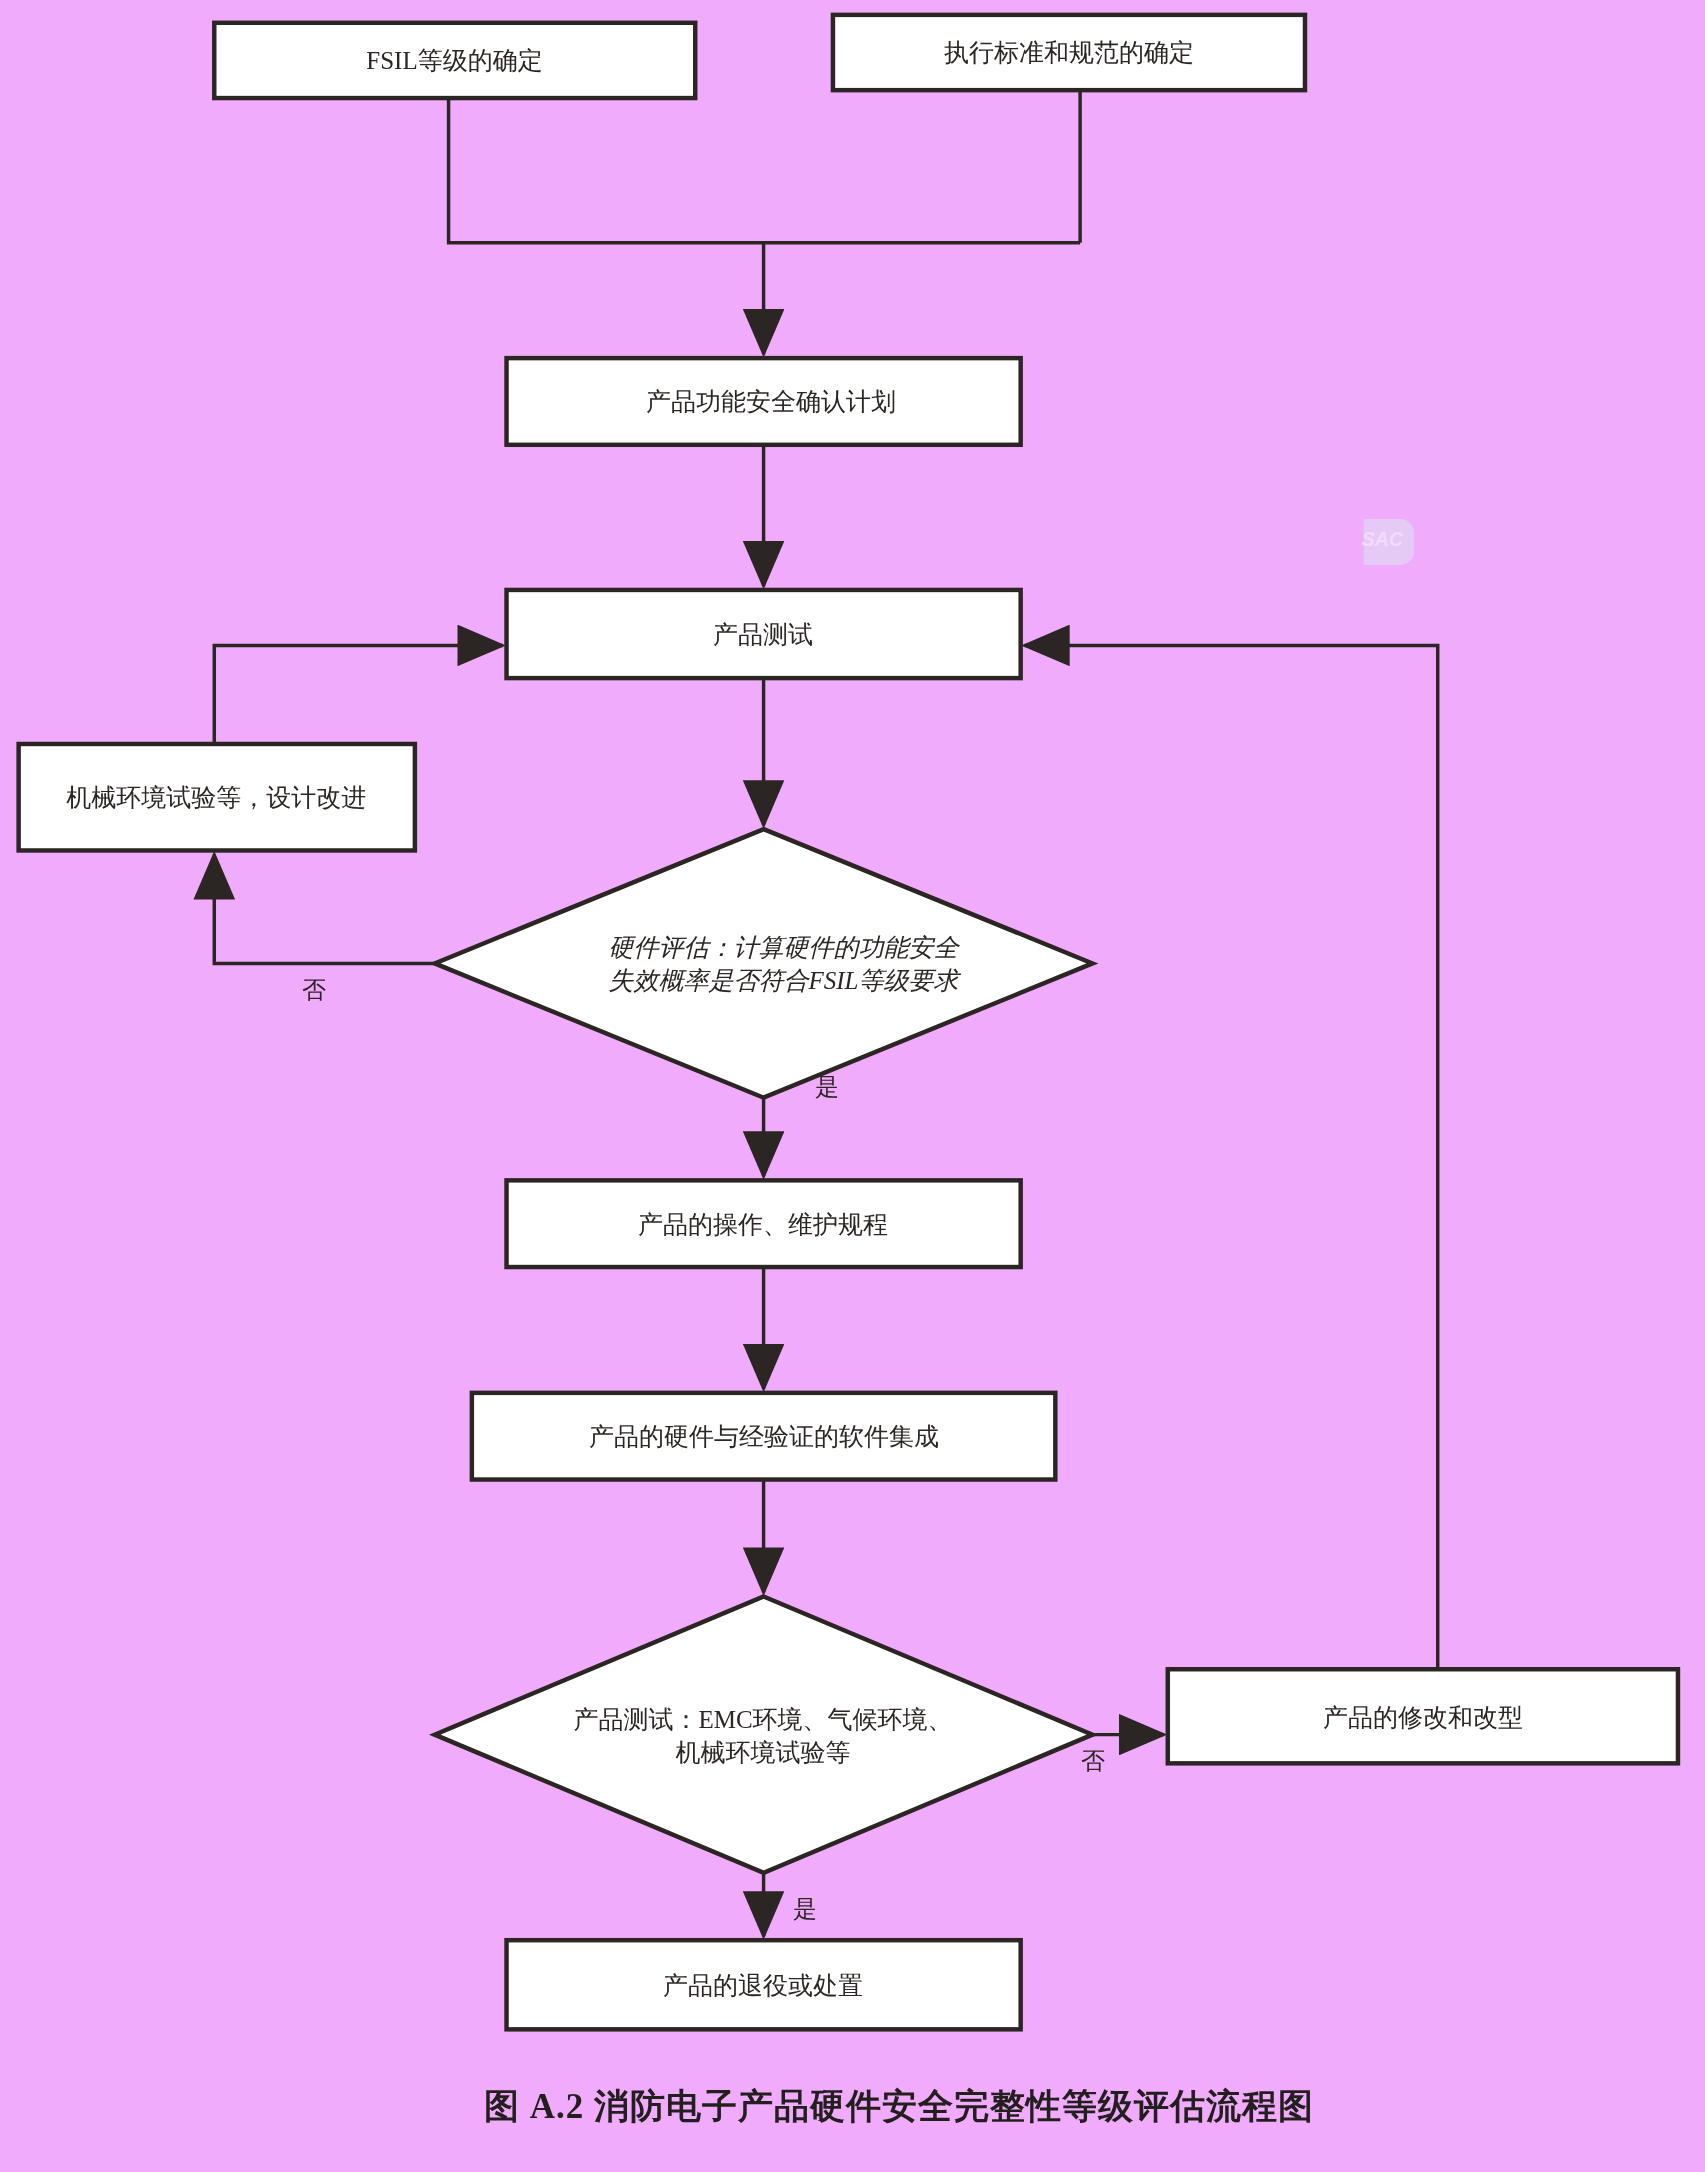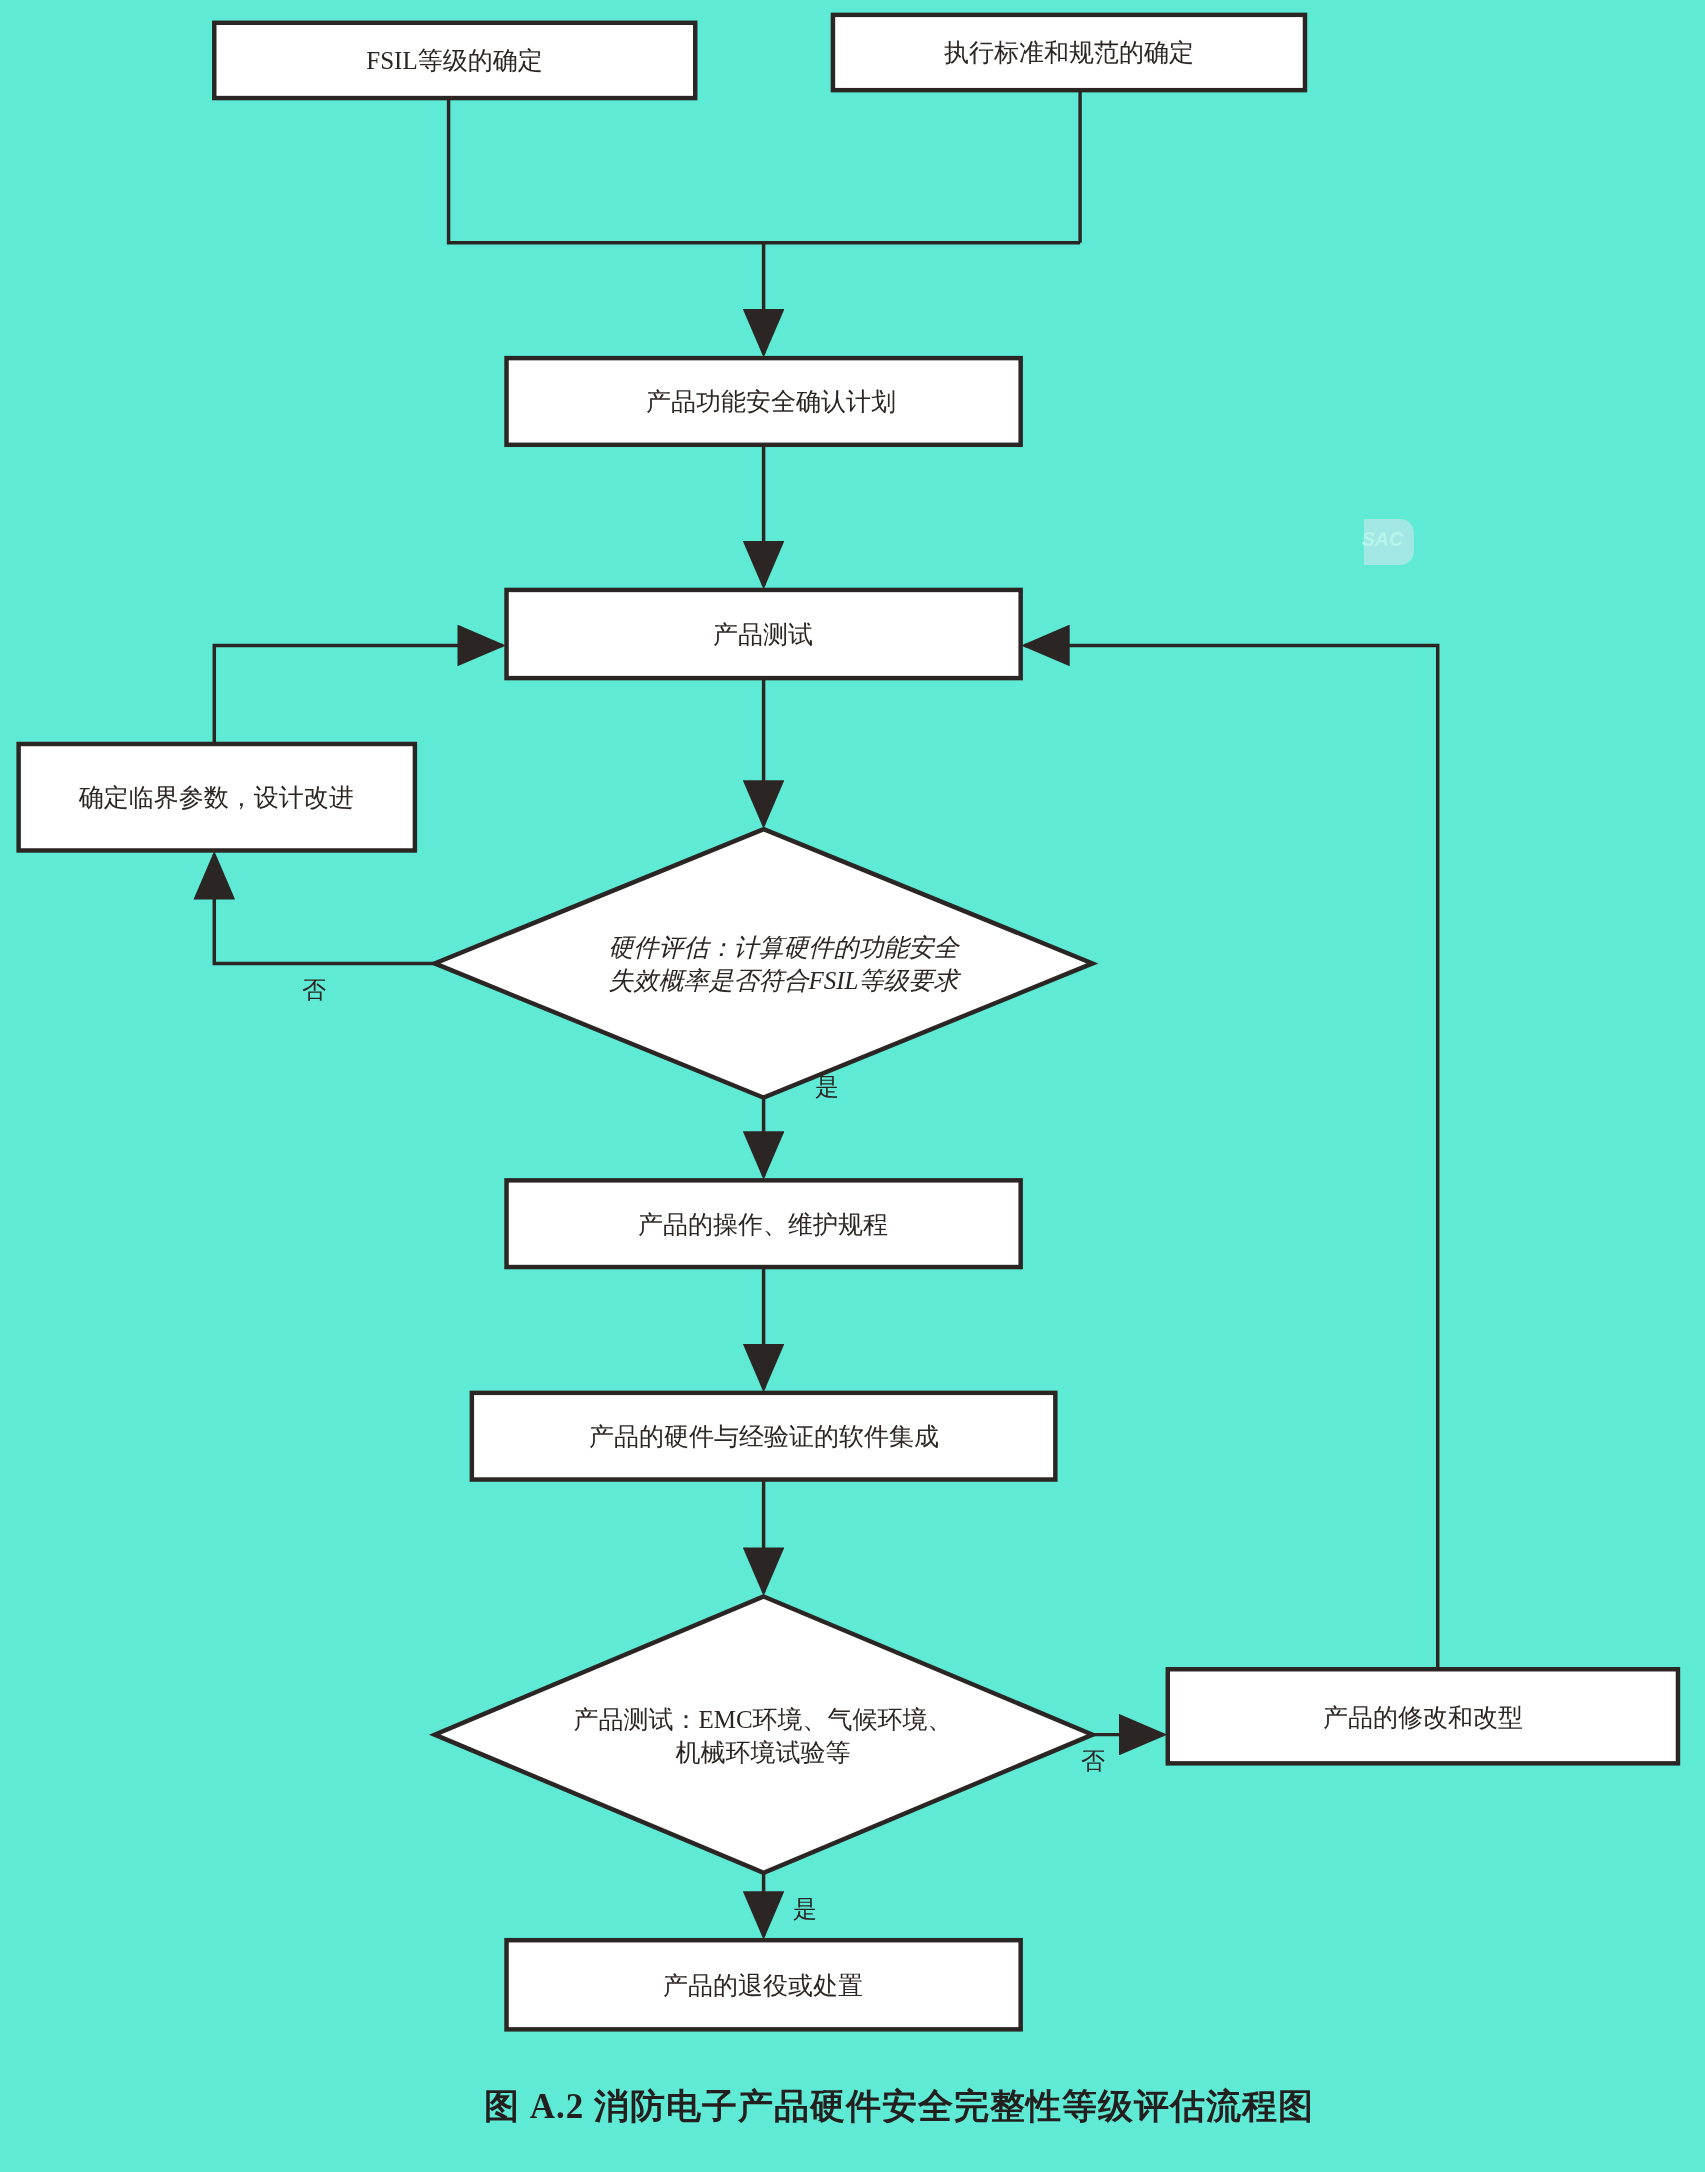--- a/index.html
+++ b/index.html
@@ -4,21 +4,21 @@
 <style>
   html,body{margin:0;padding:0;background:#ffffff;}
   body{
     font-family:"Liberation Serif","DejaVu Serif",serif;
     color:#2b2523;
   }
   #page{
     position:relative;
     width:1706px;
     height:2172px;
-    background:#5eead4;
+    background:#f0abfc;
     overflow:hidden;
   }
   #flow{
     position:absolute;
     left:0; top:0;
     width:1706px;
     height:2172px;
   }
   .nodelabel{
     position:absolute;
@@ -128,21 +128,21 @@
   </svg>
 
   <div class="nodelabel" style="left:214px;top:23px;width:481px;height:75px;">FSIL等级的确定</div>
 
   <div class="nodelabel" style="left:833px;top:15px;width:472px;height:75px;">执行标准和规范的确定</div>
 
   <div class="nodelabel" style="left:506px;top:358px;width:514px;height:87px;padding-left:8px;">产品功能安全确认计划</div>
 
   <div class="nodelabel" style="left:506px;top:590px;width:514px;height:88px;">产品测试</div>
 
-  <div class="nodelabel" style="left:18.3px;top:744px;width:396px;height:107px;">确定临界参数，设计改进</div>
+  <div class="nodelabel" style="left:18.3px;top:744px;width:396px;height:107px;">机械环境试验等，设计改进</div>
 
   <div class="nodelabel" style="left:524px;top:912px;width:519px;height:104px;font-style:italic;">硬件评估：计算硬件的功能安全
 失效概率是否符合FSIL等级要求</div>
 
   <div class="nodelabel" style="left:506px;top:1181px;width:514px;height:87px;">产品的操作、维护规程</div>
 
   <div class="nodelabel" style="left:495px;top:1684px;width:536px;height:104px;">产品测试：EMC环境、气候环境、
 机械环境试验等</div>
 
   <div class="nodelabel" style="left:472px;top:1393px;width:584px;height:87px;">产品的硬件与经验证的软件集成</div>

